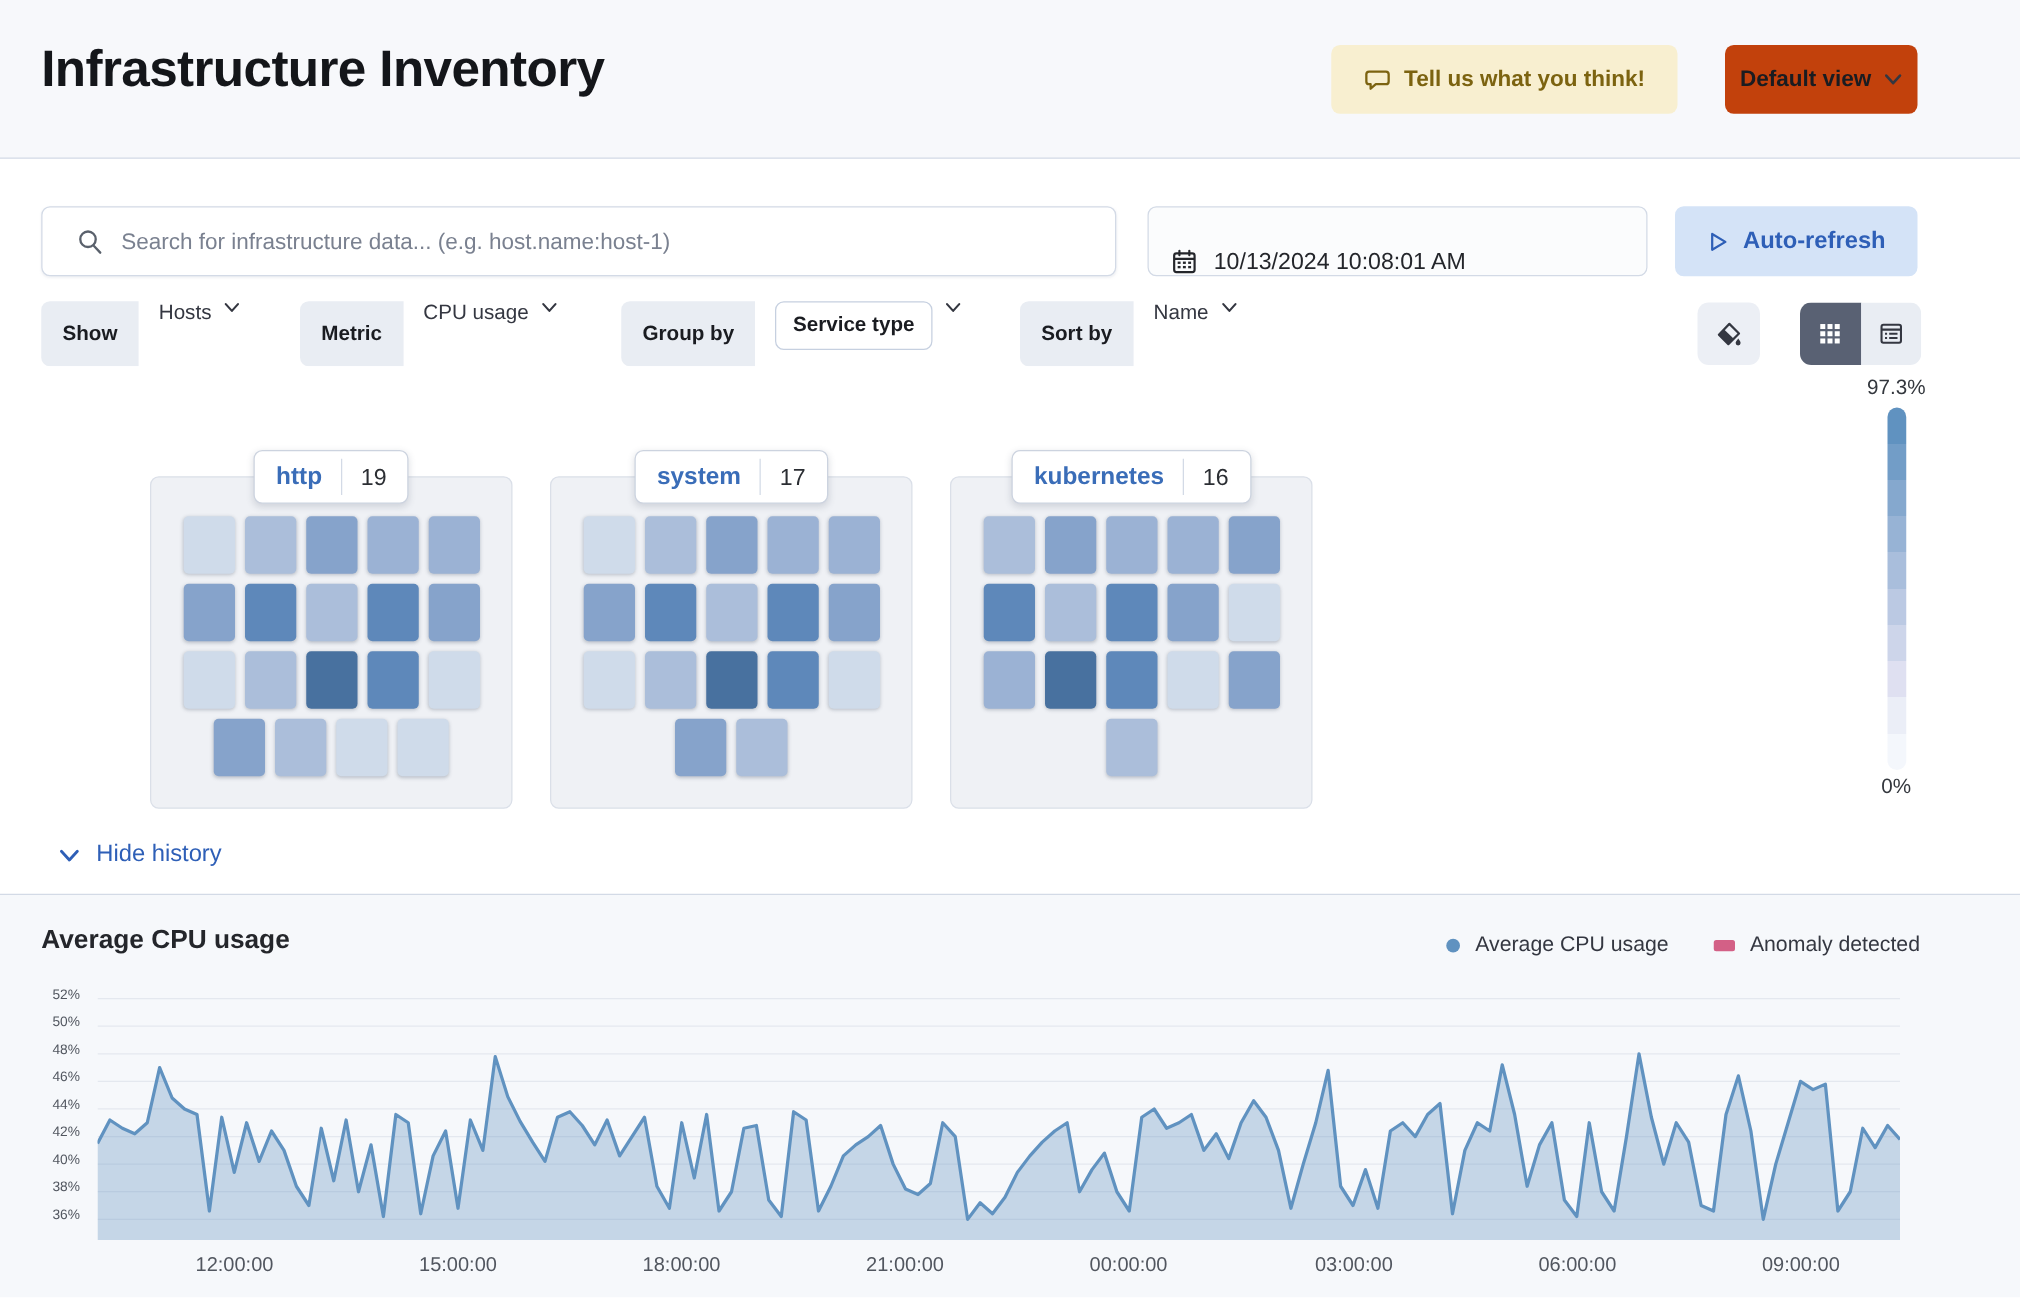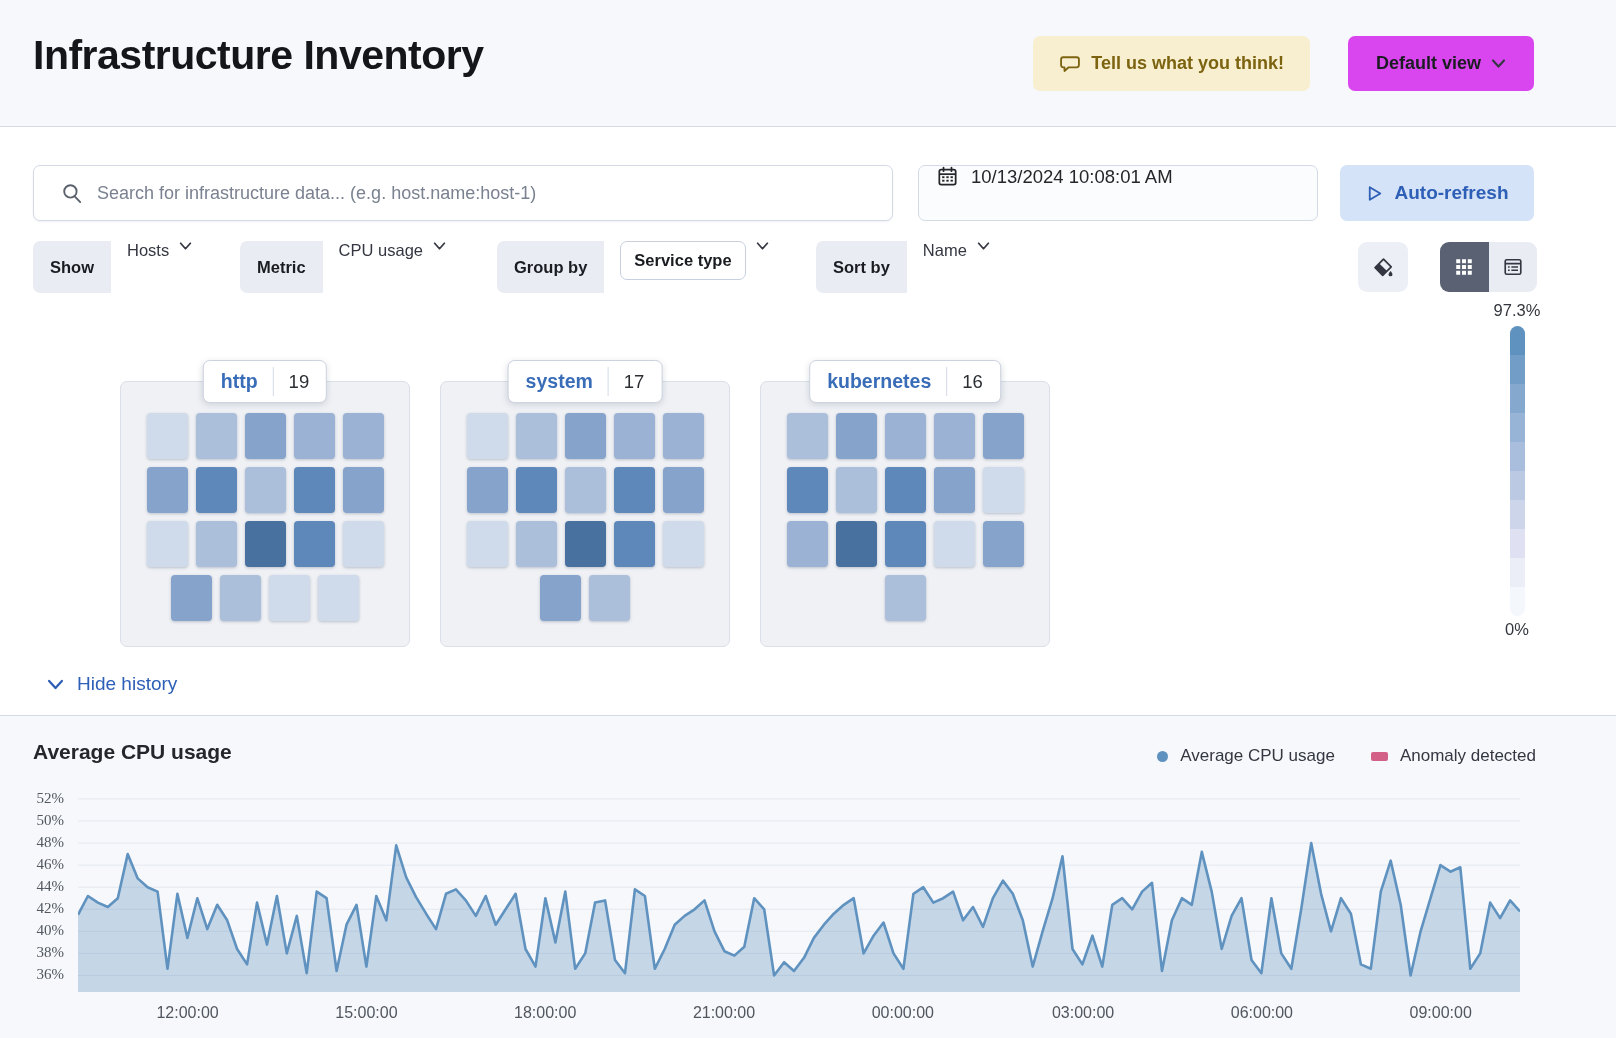--- a/index.html
+++ b/index.html
@@ -6,27 +6,27 @@
   html,body { width:1616px; height:1038px; }
   body { font-family:"Liberation Sans", sans-serif; background:#fff; color:#1a1c21; overflow:hidden; }
   .page { position:relative; width:1616px; height:1038px; background:#fff; }
 
   
   .app-header { position:absolute; top:0; left:0; width:100%; height:127px; background:#f7f8fb; border-bottom:1px solid #d3dae6; }
   .page-title { position:absolute; left:33px; top:32px; font-size:41px; font-weight:800; letter-spacing:-0.5px; color:#14161a; }
   .hdr-actions { position:absolute; right:82px; top:36px; display:flex; gap:38px; }
   .btn { display:inline-flex; align-items:center; justify-content:center; gap:10px; border:none; cursor:pointer; border-radius:7px; font-family:"Liberation Sans", sans-serif; }
   .feedback-btn { height:55px; padding:0 26px; background:#f8efd0; color:#7c6310; font-size:18px; font-weight:700; }
-  .defaultview-btn { height:55px; padding:0 28px; background:#d946ef; color:#1a1c21; font-size:18px; font-weight:700; }
+  .defaultview-btn { height:55px; padding:0 12px; background:#c2410c; color:#1a1c21; font-size:18px; font-weight:700; }
 
   
   .search-box { position:absolute; left:33px; top:165px; width:860px; height:56px; background:#fff; border:1px solid #d3dae6; border-radius:7px; display:flex; align-items:center; padding:0 28px; gap:14px; box-shadow:0 1px 2px rgba(152,162,179,0.15); }
   .search-box input { flex:1; border:none; outline:none; background:transparent; font-size:18px; color:#343741; font-family:"Liberation Sans", sans-serif; }
   .search-box input::placeholder { color:#7a8190; }
-  .datepicker { position:absolute; left:918px; top:165px; width:400px; height:56px; background:#fbfcfd; border:1px solid #d3dae6; border-radius:7px; display:flex; align-items:flex-start; padding:0 18px; gap:13px; cursor:pointer; }
+  .datepicker { position:absolute; left:918px; top:165px; width:400px; height:56px; background:#fbfcfd; border:1px solid #d3dae6; border-radius:7px; display:flex; align-items:flex-end; padding:0 18px; gap:13px; cursor:pointer; }
   .datepicker-value { font-size:18.5px; color:#24262b; }
   .autorefresh-btn { position:absolute; left:1340px; top:165px; width:194px; height:56px; background:#d4e3f7; color:#2e5fb7; font-size:19px; font-weight:700; }
 
   
   .filters { position:absolute; top:241px; left:0; width:100%; height:52px; }
   .fgroup { position:absolute; top:0; height:52px; display:flex; align-items:stretch; border-radius:7px; }
   .flabel { display:flex; align-items:center; padding:0 17px; background:#e9edf3; border-radius:7px 0 0 7px; font-size:16.5px; font-weight:700; color:#1a1c21; }
   .fvalue { display:flex; align-items:flex-start; gap:10px; padding:0 16px; background:#fff; font-size:16.5px; color:#343741; cursor:pointer; border-radius:0 7px 7px 0; }
   .fpill { border:1px solid #c6d0e0; border-radius:7px; padding:9px 13px; font-weight:600; color:#1a1c21; background:#fff; }
   .icon-btn { position:absolute; top:1px; width:50px; height:50px; background:#eceff5; border:none; border-radius:9px; display:flex; align-items:center; justify-content:center; cursor:pointer; }
@@ -57,21 +57,21 @@
   
   .history-section { position:absolute; top:716px; left:0; width:100%; height:322px; background:#f6f8fb; }
   .chart-title { position:absolute; left:33px; top:24px; font-size:21px; font-weight:700; color:#24262b; }
   .chart-legend { position:absolute; right:80px; top:30px; display:flex; gap:36px; align-items:center; }
   .cl-item { display:flex; align-items:center; gap:12px; cursor:pointer; }
   .cl-item span { font-size:17px; color:#343741; }
   .cl-dot { width:11px; height:11px; border-radius:50%; }
   .cl-rect { width:17px; height:9px; border-radius:2px; }
   .plot { position:absolute; left:78px; top:73px; width:1442px; height:203px; }
   .ylabels { position:absolute; left:0; top:0; width:64px; height:100%; }
-  .ylabels div { position:absolute; right:0; font-size:15px; color:#51565f;font-family:Liberation Serif, serif; }
+  .ylabels div { position:absolute; right:0; font-size:11px; color:#51565f; }
   .xlabels { position:absolute; left:78px; top:288px; width:1442px; height:22px; }
   .xlabels div { position:absolute; transform:translateX(-50%); font-size:16px; color:#51565f; white-space:nowrap; }
 </style>
 </head>
 <body>
 
 <div class="page">
 
   <header class="app-header">
     <h1 class="page-title">Infrastructure Inventory</h1>

